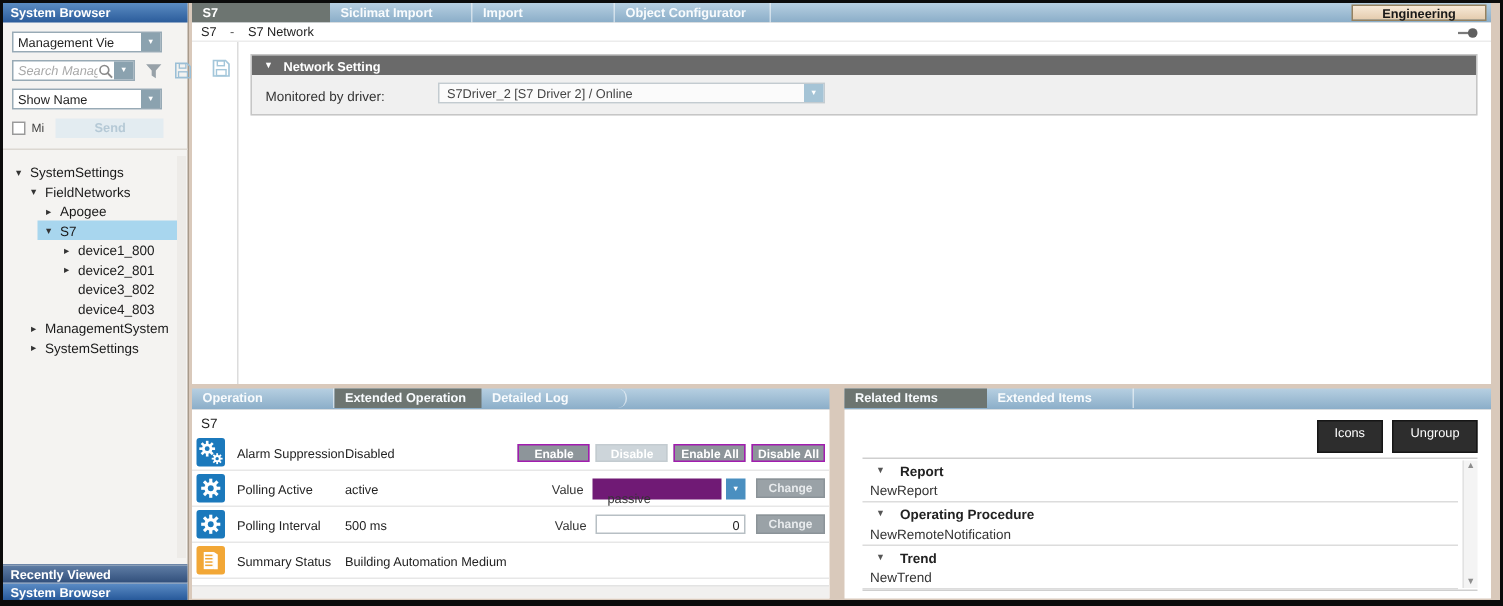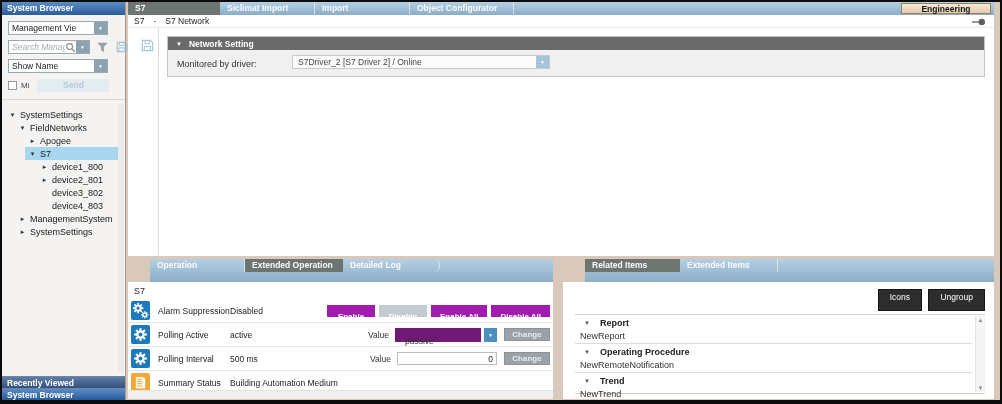--- a/index.html
+++ b/index.html
@@ -59,34 +59,34 @@
   .np-label { font-size:9px; color:#333; width:100px; flex:none; }
   .dd-lg { width:258px; height:14px; background:#fbfbfb; border:1px solid #c3cbd0; display:flex; align-items:center; font-size:8.5px; color:#444; cursor:pointer; }
   .dd-lg .dd-text { flex:1; padding-left:5px; white-space:nowrap; overflow:hidden; }
   .dd-btn { width:13px; align-self:stretch; background:#a5c4d6; color:#fff; font-size:5px; display:flex; align-items:center; justify-content:center; flex:none; }
 
   
   .bottom { height:140px; flex:none; margin-top:3px; display:flex; gap:10px; }
   .panel { display:flex; flex-direction:column; }
   .panel.pleft { width:425px; flex:none; }
   .panel.pright { flex:1; }
-  .ptabs { height:23px; flex:none; background:linear-gradient(#b6cfe1,#8aadc8); display:flex;margin-left:22px; }
+  .ptabs { height:14px; flex:none; background:linear-gradient(#b6cfe1,#8aadc8); display:flex; }
   .ptab { height:13px; line-height:13px; font-size:8.5px; font-weight:700; color:#f8fbfd; padding-left:7px; border-right:1px solid rgba(255,255,255,.55); cursor:pointer; }
   .ptab.pa { width:95px; } .ptab.pb { width:98px; } .ptab.pc { width:97px;border-radius:6px; }
   .ptab.active { background:#6d7571; border-right:none; }
   .pbody { flex:1; background:#fff; position:relative; overflow:hidden; }
 
   .obj-label { font-size:9px; color:#222; padding:4px 0 3px 6px; }
   .oprow { height:24px; border-bottom:1px solid #e7e7e7; position:relative; display:flex; align-items:center; padding-left:30px; }
   .tile { position:absolute; left:3px; top:2px; width:19px; height:19px; border-radius:2px; background:#1b79bc; display:flex; align-items:center; justify-content:center; }
   .tile.orange { background:#f2a736; }
   .opname { width:72px; flex:none; font-size:8.5px; color:#222; }
   .opvalue { font-size:8.5px; color:#222; white-space:nowrap; }
   .controls { position:absolute; right:3px; top:0; bottom:0; display:flex; align-items:center; gap:4px; }
-  .btn-gray { min-width:48px; height:12px; line-height:11px; background:#8d959a; border:6px solid #a21caf; color:#fff; font-size:8px; font-weight:700; text-align:center; padding:0 3px; cursor:pointer; }
+  .btn-gray { min-width:48px; height:12px; line-height:11px; background:#8d959a; border:1px solid #a21caf; color:#fff; font-size:8px; font-weight:700; text-align:center; padding:0 3px; cursor:pointer; }
   .btn-gray.disabled { background:#cdd5da; border-color:#c3cbd0; cursor:default; }
   .val-label { font-size:8.5px; color:#333; margin-right:2px; }
   .dd-sm { width:86px; height:13px; background:#fff; border:7px solid #701a75; font-size:8.5px; color:#333; line-height:12px; padding-left:3px; }
   .dd-sm-btn { width:13px; height:14px; margin-left:-1px; background:#4a8fc0; color:#fff; font-size:5px; display:flex; align-items:center; justify-content:center; cursor:pointer; }
   .btn-change { width:46px; height:13px; line-height:12px; background:#9aa2a7; border:1px solid #8b9398; color:#e8ebed; font-size:8px; font-weight:700; text-align:center; margin-left:3px; cursor:pointer; }
   .num-input { width:100px; height:13px; border:1px solid #b7bfc4; font-size:8.5px; text-align:right; padding:0 3px; font-family:inherit; color:#222; outline:none; }
   .pfooter { position:absolute; left:0; right:0; bottom:0; height:9px; background:#f1f0ef; border-top:1px solid #e3e3e3; }
 
   .rp-toolbar { height:30px; position:relative; }
   .btn-dark { position:absolute; top:7px; height:22px; line-height:14px; padding:0 11px; background:#2d2d2d; border:1px solid #161616; color:#fff; font-size:8.5px; text-align:center; cursor:pointer; }

